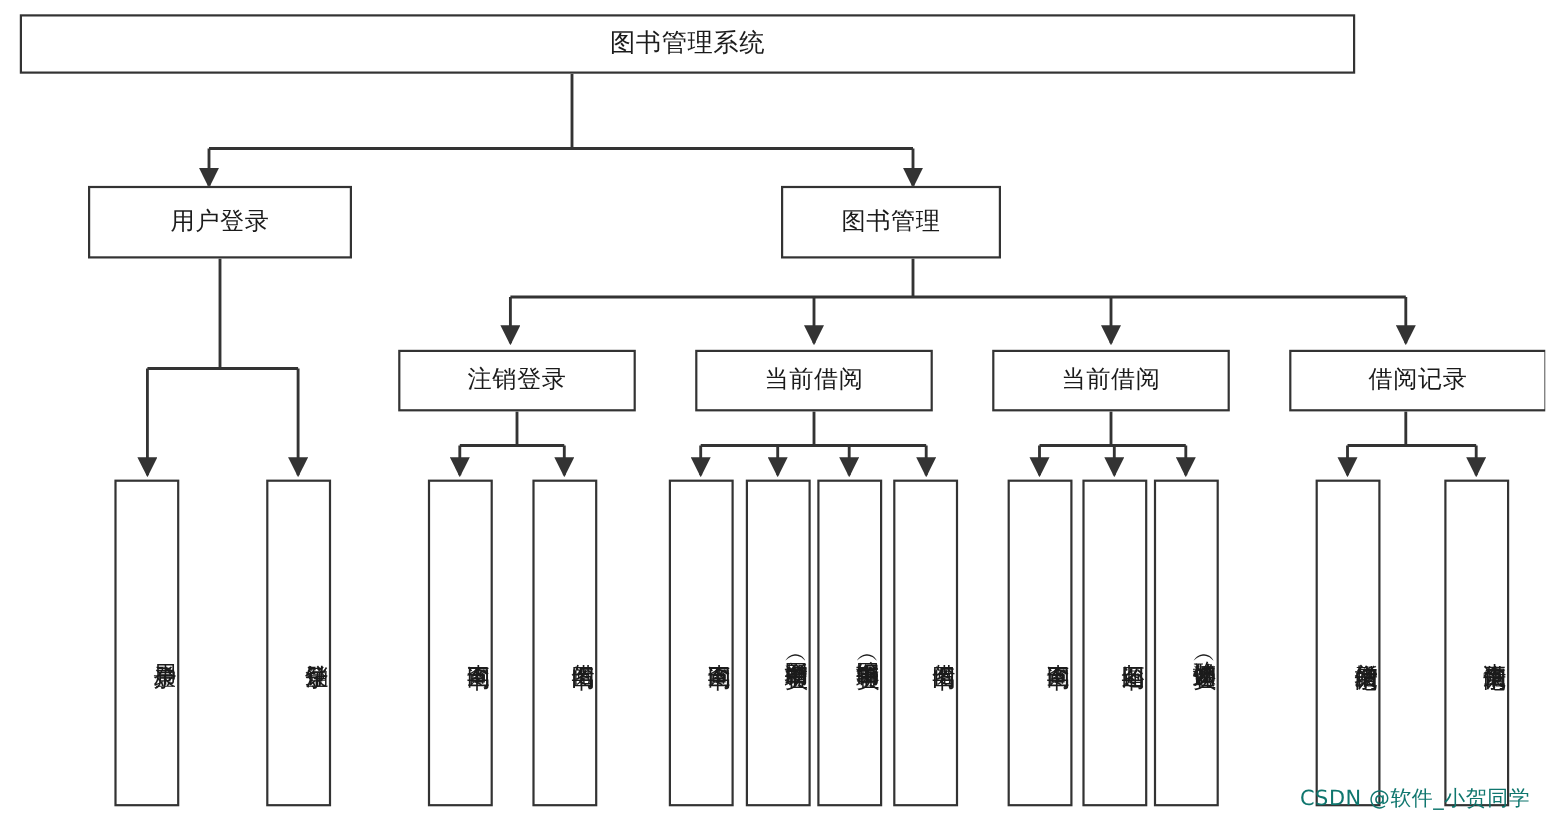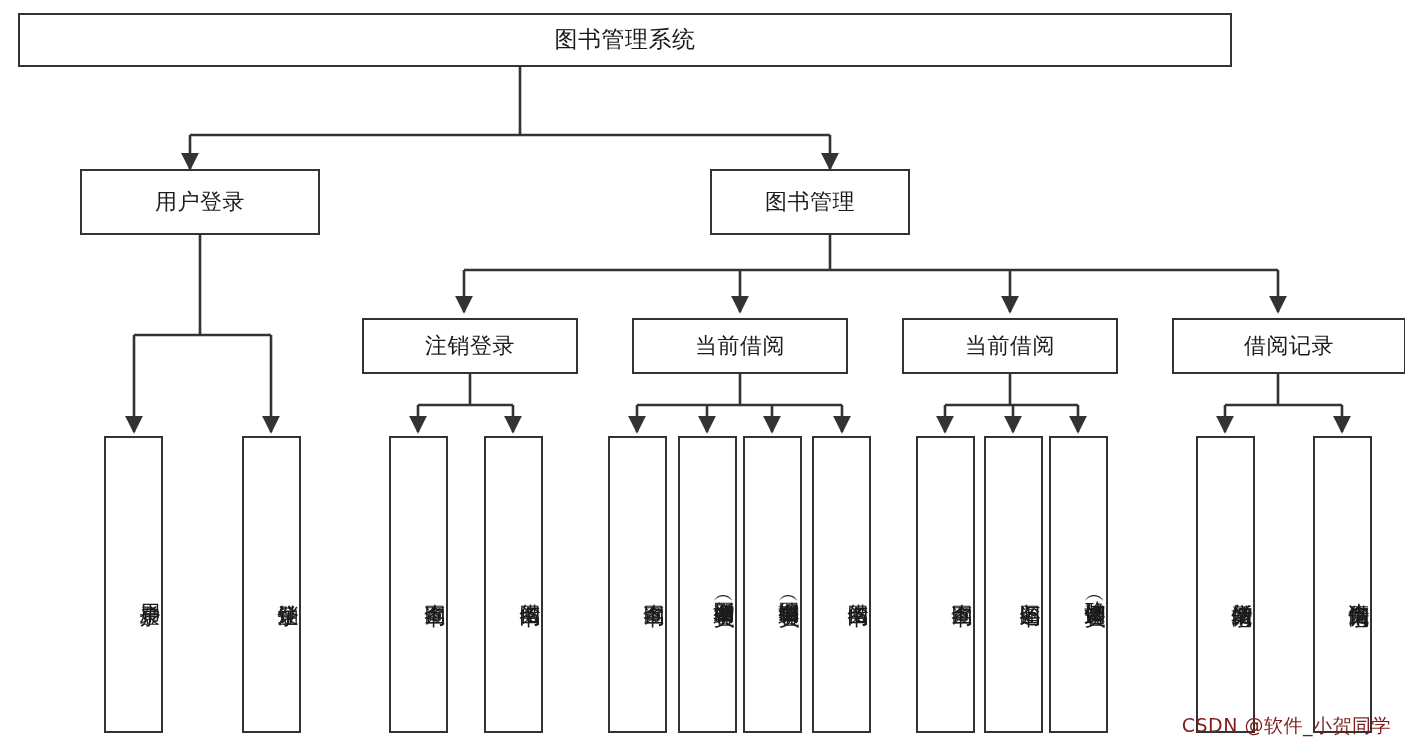--- a/index.html
+++ b/index.html
@@ -56,21 +56,21 @@
     display: block;
   }
   .node.root {
     font-size: 23px;
   }
   .watermark {
     position: absolute;
     right: 14px;
     bottom: 8px;
     font-size: 19px;
-    color: #7f1d1d;
+    color: #0f766e;
     letter-spacing: 0.5px;
     white-space: nowrap;
     user-select: none;
   }
 </style>
 </head>
 <body>
 
 <div id="canvas">
 

